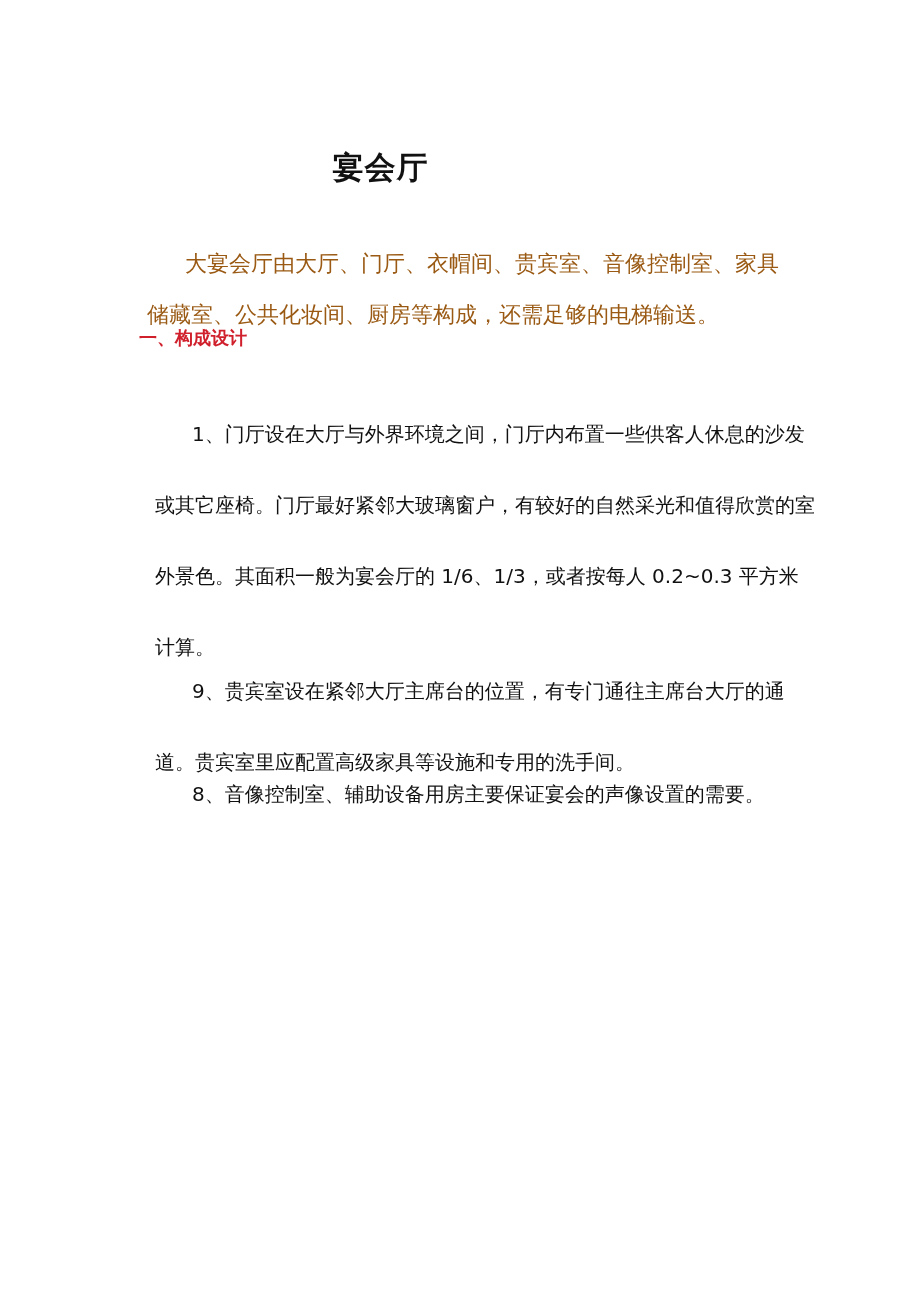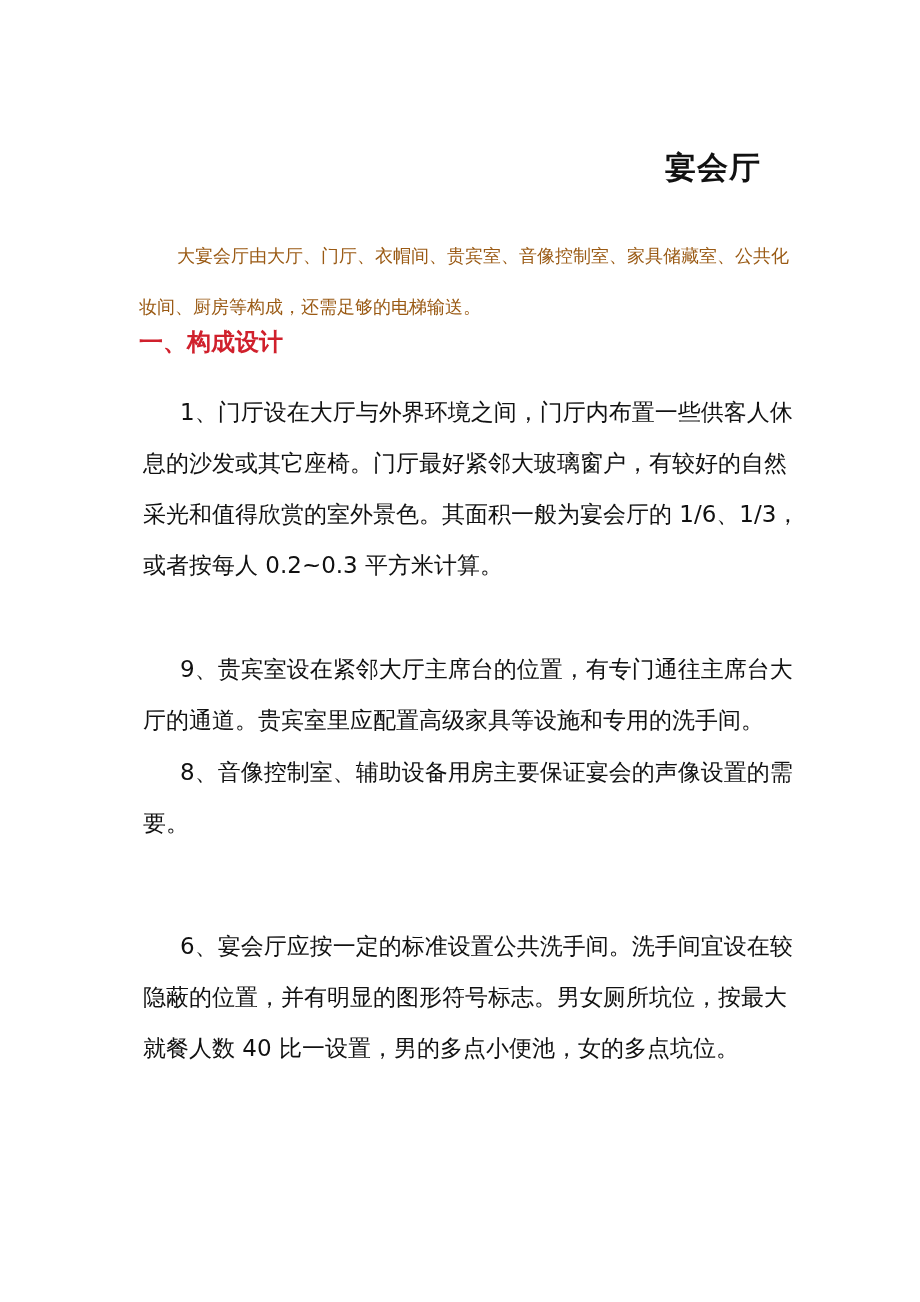--- a/index.html
+++ b/index.html
@@ -19,63 +19,62 @@
       left: 0;
       top: 0;
       width: 920px;
       height: 1302px;
     }
     .title {
       position: absolute;
       left: 0;
       width: 761px;
       top: 147px;
-      text-align: right;
+      text-align: center;
       font-size: 31px;
       font-weight: bold;
       color: #111111;
       letter-spacing: 1px;
     }
     .intro {
       position: absolute;
       left: 139px;
       width: 650px;
       top: 230px;
-      font-size: 18px;
+      font-size: 22px;
       line-height: 51px;
       color: #9a5a14;
       text-indent: 38px;
-      margin: 0;
+      margin: 8px;
     }
     .heading {
       position: absolute;
       left: 139px;
       top: 326px;
-      font-size: 24px;
+      font-size: 18px;
       color: #d0202c;
       margin: 0;
     }
     .para {
       position: absolute;
       left: 139px;
       width: 660px;
-      font-size: 23px;
-      line-height: 51px;
+      font-size: 20px;
+      line-height: 71px;
       color: #111111;
       text-indent: 37px;
-      margin: 4px;
+      margin: 16px;
     }
   </style>
 </head>
 <body>
 
 <div class="page">
   <div class="title">宴会厅</div>
 
   <p class="intro">大宴会厅由大厅、门厅、衣帽间、贵宾室、音像控制室、家具储藏室、公共化妆间、厨房等构成，还需足够的电梯输送。</p>
 
   <h2 class="heading">一、构成设计</h2>
 
   <p class="para" style="top:383px;">1、门厅设在大厅与外界环境之间，门厅内布置一些供客人休息的沙发或其它座椅。门厅最好紧邻大玻璃窗户，有较好的自然采光和值得欣赏的室外景色。其面积一般为宴会厅的 1/6、1/3，或者按每人 0.2~0.3 平方米计算。</p>
   <p class="para" style="top:640px;">9、贵宾室设在紧邻大厅主席台的位置，有专门通往主席台大厅的通道。贵宾室里应配置高级家具等设施和专用的洗手间。</p>
   <p class="para" style="top:743px;">8、音像控制室、辅助设备用房主要保证宴会的声像设置的需要。</p>
-  <p class="para" style="top:917px;">6、宴会厅应按一定的标准设置公共洗手间。洗手间宜设在较隐蔽的位置，并有明显的图形符号标志。男女厕所坑位，按最大就餐人数 40 比一设置，男的多点小便池，女的多点坑位。</p>
 </div>
 
 </body></html>

